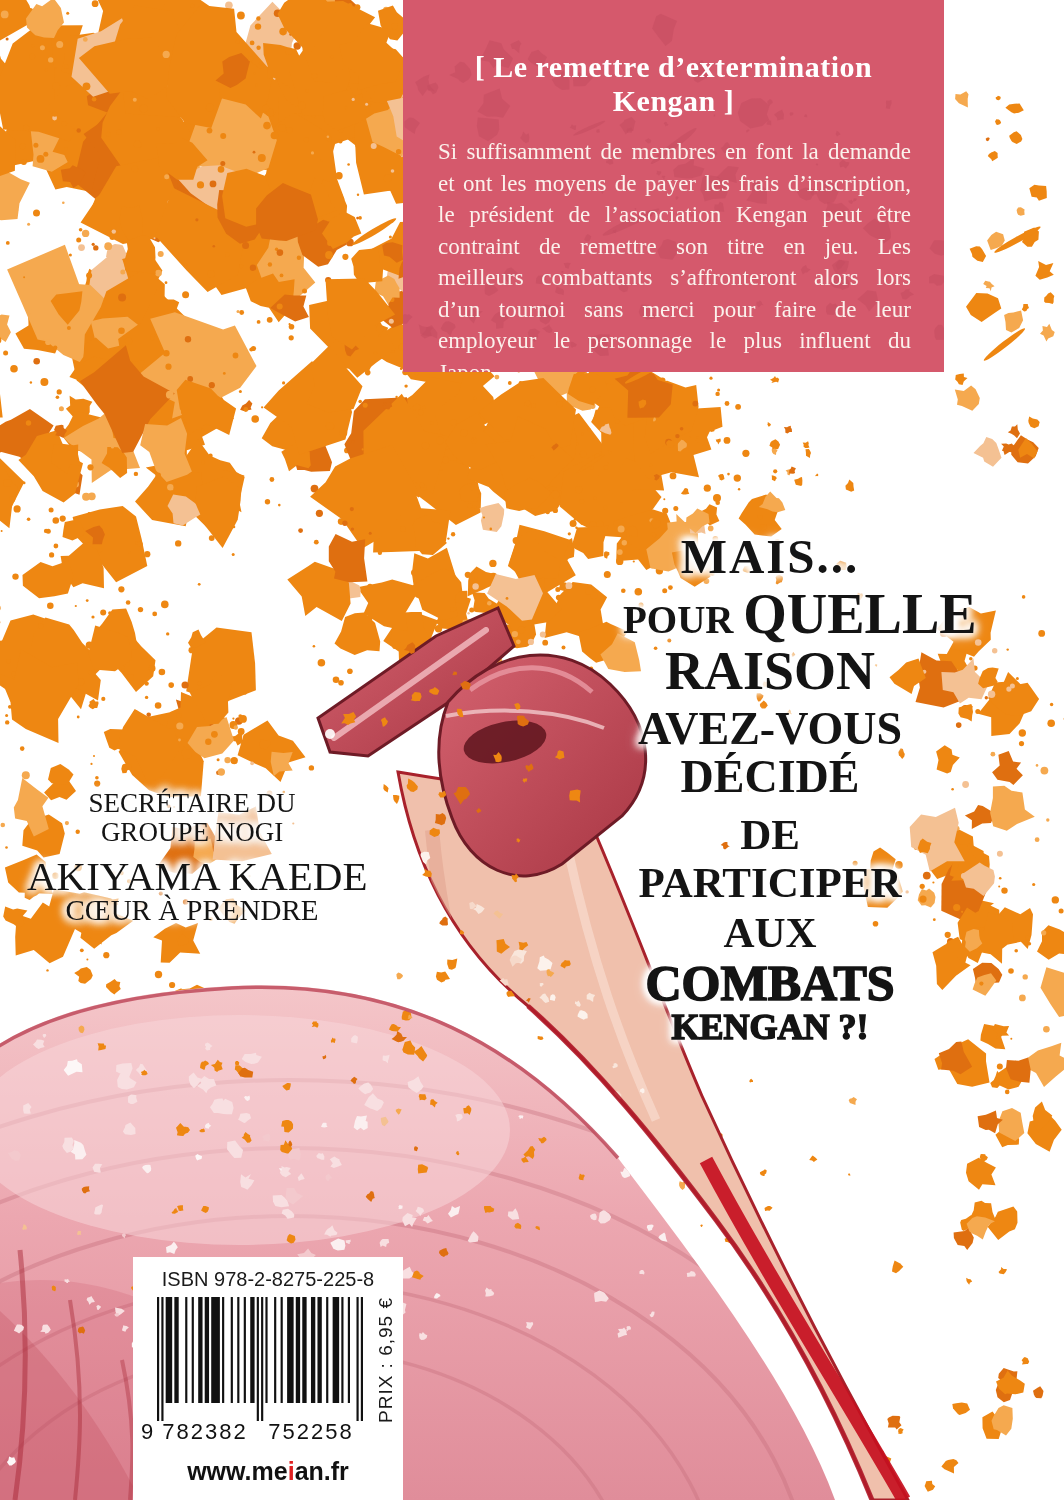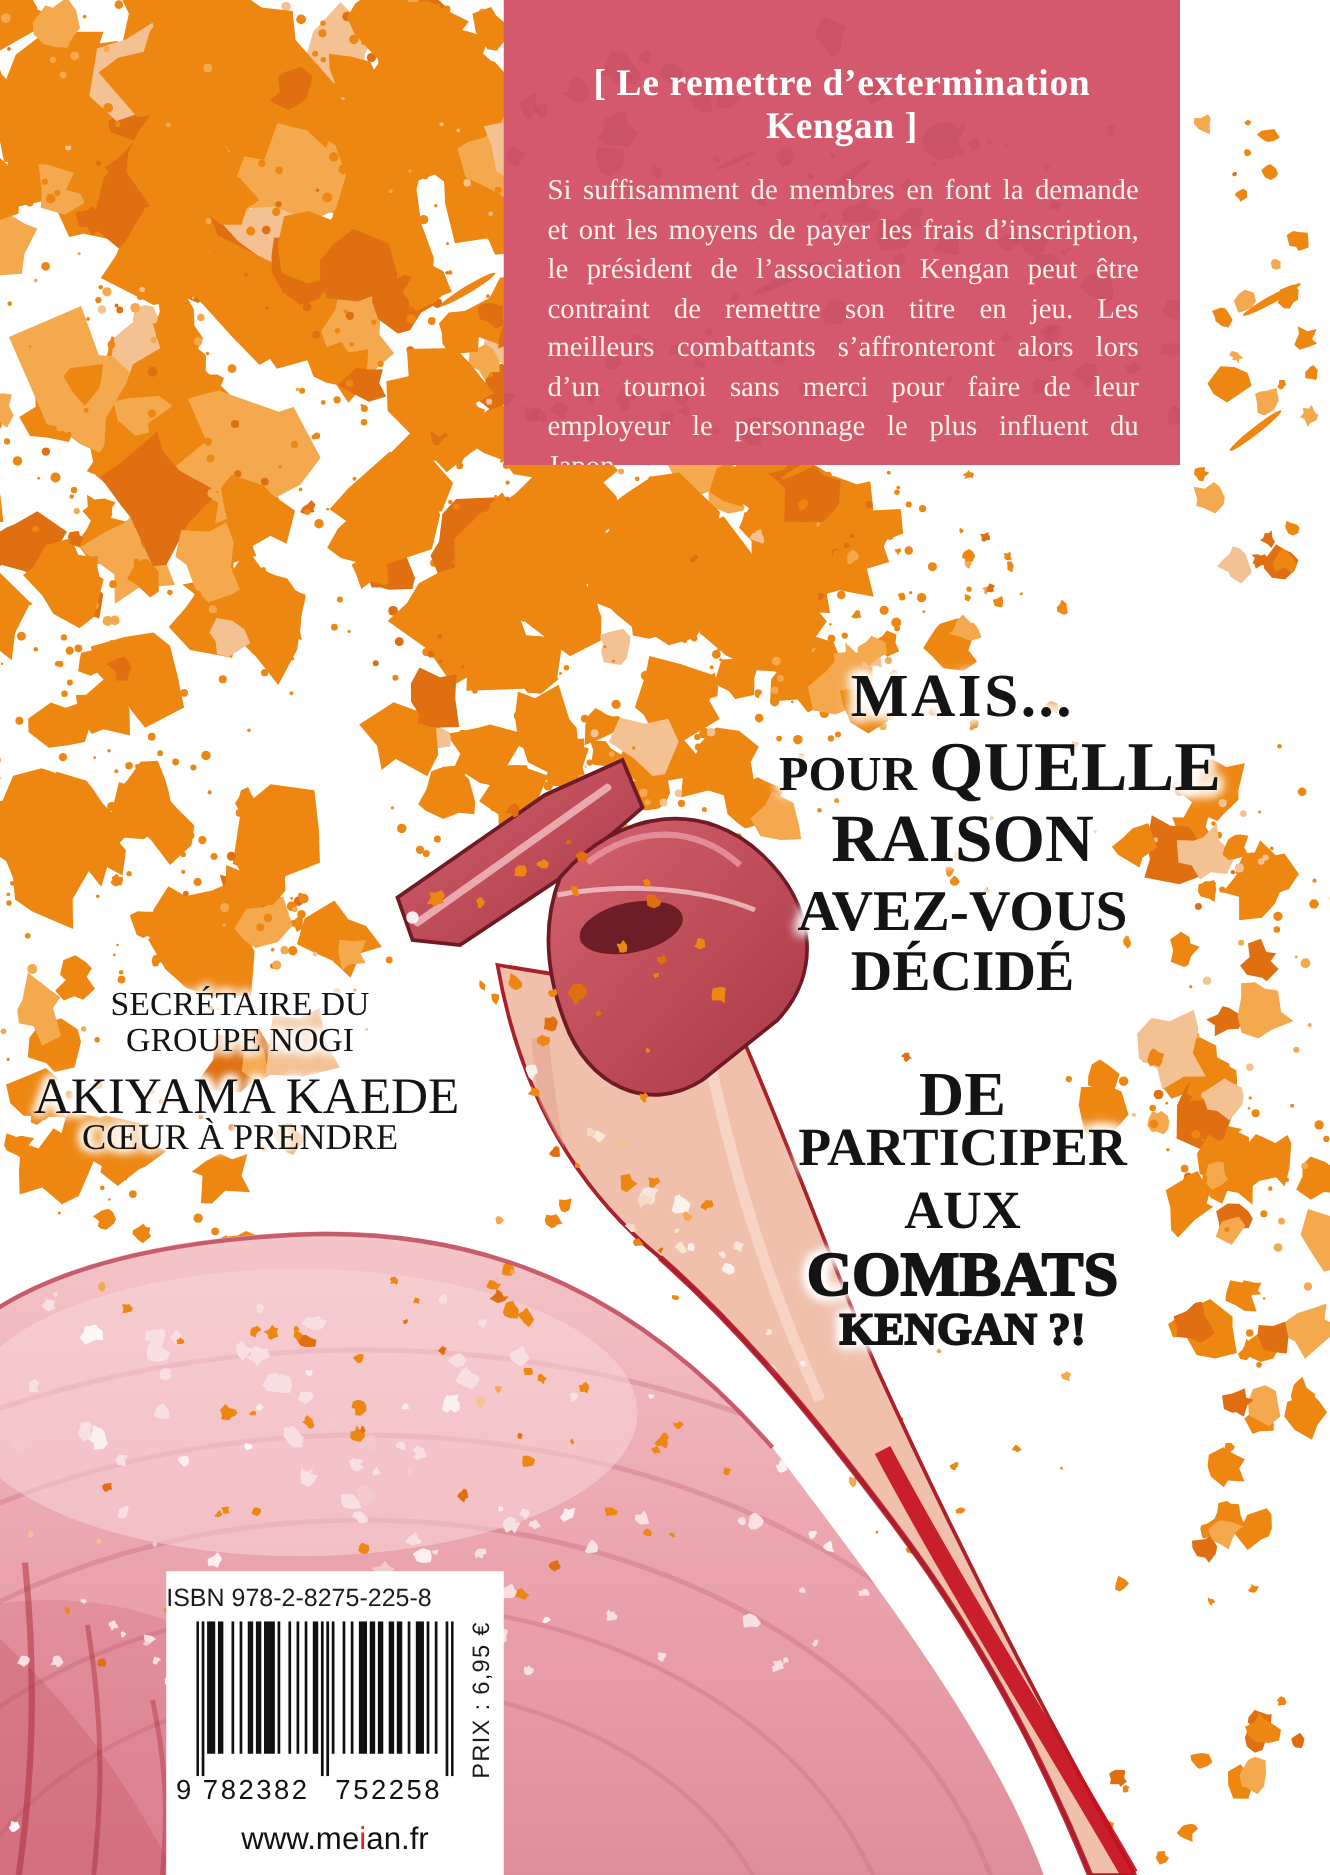--- a/index.html
+++ b/index.html
@@ -37,21 +37,21 @@
     text-shadow:0 0 9px #fff,0 0 9px #fff,0 0 16px #fff,
       2px 2px 9px #fff,-2px -2px 9px #fff,2px -2px 9px #fff,-2px 2px 9px #fff;
     white-space:nowrap;
   }
   .h1{font-size:49px;height:54px;letter-spacing:2px;}
   .h2{font-size:56px;height:58px;}
   .h2 .small{font-size:39px;padding-left:48px;}
   .h3{font-size:54px;height:62px;}
   .h4{font-size:46px;height:48px;}
   .h5{font-size:46px;height:60px;}
-  .h6{font-size:50px;height:48px;margin-top:36px;}
+  .h6{font-size:43px;height:48px;}
   .h7{font-size:43px;height:50px;}
   .h8{font-size:43px;height:46px;}
   .h9{font-size:50px;height:52px;}
   .h10{font-size:36px;height:56px;text-align:center;}
   .fat{-webkit-text-stroke:1.6px #141414;}
 
   
   .character{
     position:absolute;left:27px;top:788px;width:330px;z-index:3;
     text-align:center;color:var(--headline-black,#141414);font-weight:400;
@@ -64,37 +64,37 @@
   .c1,.c2{font-size:27px;height:29px;}
   .c-name{font-size:41px;height:42px;margin-top:6px;}
   .c-tag{font-size:29px;height:30px;}
 
   
   .footer{
     position:absolute;left:133px;top:1257px;width:270px;height:243px;
     background:#ffffff;z-index:4;font-family:"Liberation Sans",sans-serif;
   }
   .isbn{
-    margin-top:11px;text-align:left;font-size:20px;color:#1a1a1a;
+    margin-top:11px;text-align:center;font-size:20px;color:#1a1a1a;
     letter-spacing:0;
   }
   .bars-wrap{position:relative;width:206px;margin:6px 0 0 24px;height:150px;}
   .digits span{position:absolute;top:122px;font-size:22px;color:#111;
     letter-spacing:2px;text-align:center;}
   .d0{left:-17px;width:16px;}
   .d1{left:4px;width:88px;}
   .d2{left:110px;width:88px;}
   .price{
     position:absolute;left:168px;top:92px;width:170px;height:22px;
     transform:rotate(-90deg);font-size:19px;color:#1a1a1a;
     letter-spacing:1px;text-align:center;
   }
   .website{
     position:absolute;left:0;right:0;top:200px;text-align:center;
-    font-size:25px;font-weight:400;color:#111;
+    font-size:25px;font-weight:700;color:#111;
   }
   .site-i{color:var(--accent-red,#E02020);}
 </style>
 </head>
 <body>
 
 <div class="page">
 
   <svg id="splats" class="layer" width="1064" height="1500" viewBox="0 0 1064 1500">
       <path d="M88.3,144.0L77.1,151.0L66.6,162.5L61.7,154.0L49.0,149.2L57.8,138.8L56.1,124.6L66.0,124.9L74.9,131.9Z" fill="#EE8712"></path>

